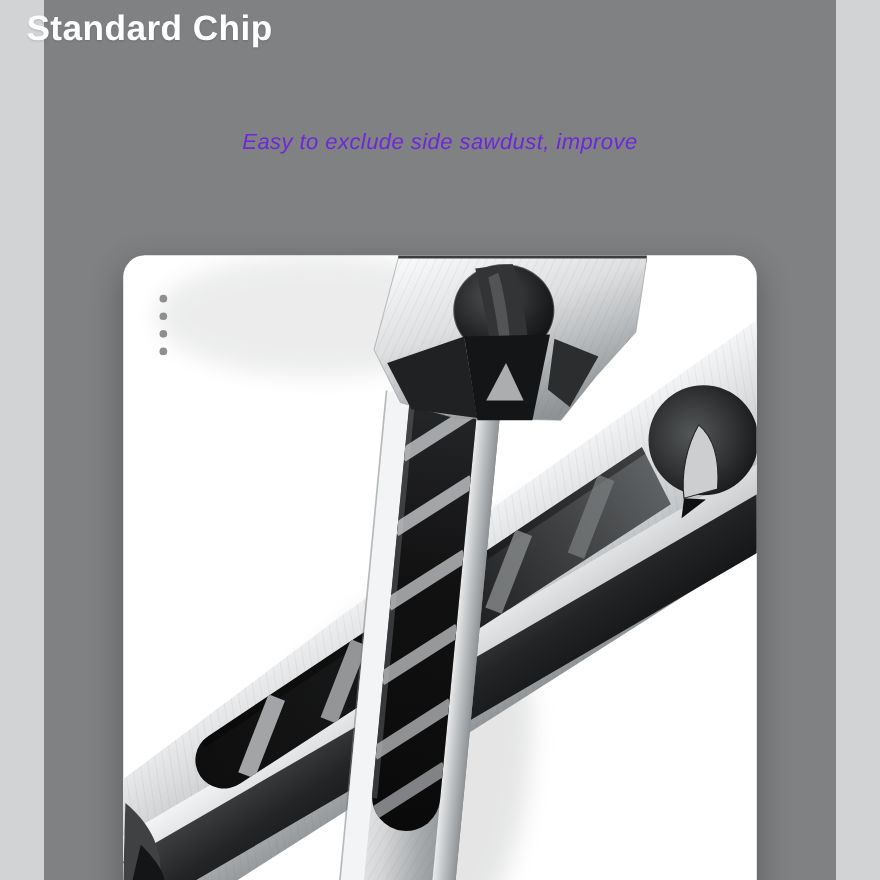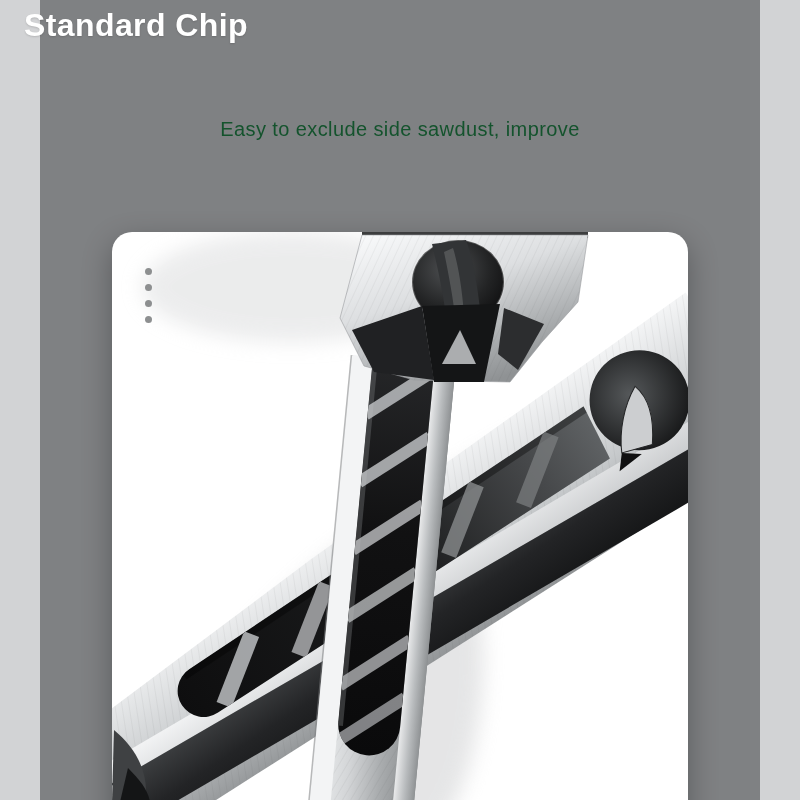--- a/index.html
+++ b/index.html
@@ -21,21 +21,21 @@
 </head>
 <body>
 
 <div class="page" style="background: rgb(210, 211, 213);">
   <div class="panel" style="background: rgb(127, 129, 131);"></div>
 
   <div class="headline" style="color: rgb(255, 255, 255);">
     <div>Standard Chip</div>
   </div>
 
-  <div class="subheadline" style="color: #14532d;">
+  <div class="subheadline" style="color: #6d28d9; font-style: italic;">
     <div>Easy to exclude side sawdust, improve</div>
   </div>
 
   <div class="card" style="background: rgb(255, 255, 255);">
     <svg width="576" height="600" viewBox="0 0 576 600">
       <defs>
         <linearGradient id="gShaft" x1="0" y1="0" x2="1" y2="0">
           <stop offset="0" stop-color="#eef0f1"></stop>
             <stop offset=".35" stop-color="#d3d5d7"></stop>
           <stop offset=".65" stop-color="#a9acae"></stop>

